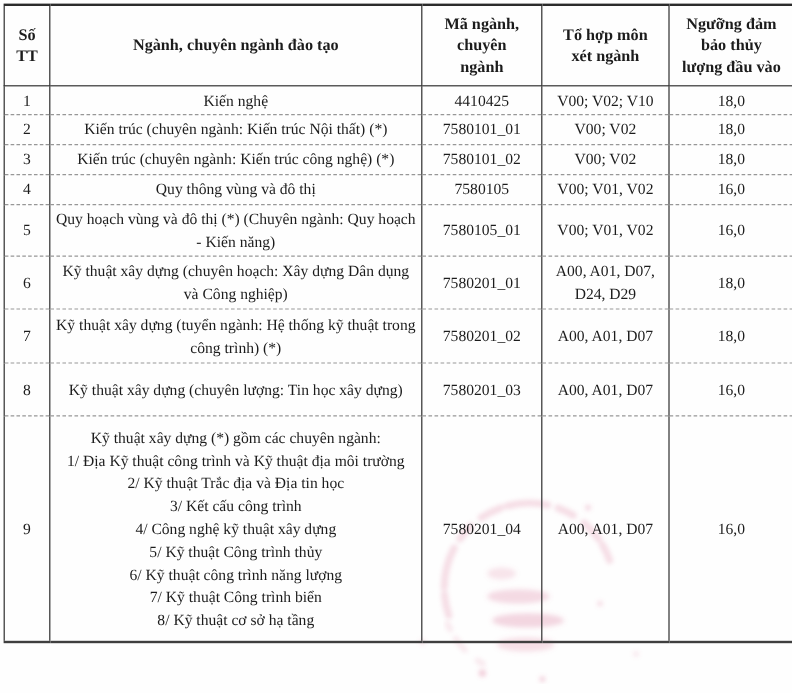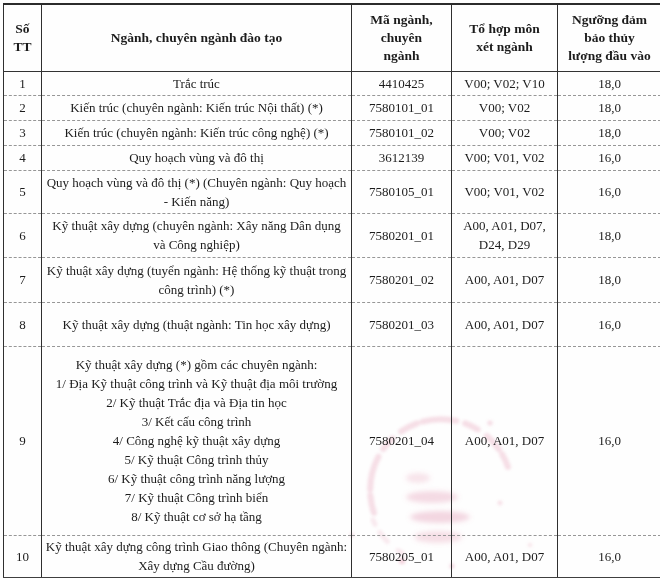--- a/index.html
+++ b/index.html
@@ -102,91 +102,84 @@
         <th>Tổ hợp môn
 xét ngành</th>
         <th>Ngưỡng đảm
 bảo thủy
 lượng đầu vào</th>
       </tr>
     </thead>
     <tbody>
       <tr style="height:24px">
         <td class="c-stt">1</td>
-        <td class="c-nganh">Trắc trúc</td>
+        <td class="c-nganh">Kiến nghệ</td>
         <td class="c-ma">4410425</td>
         <td class="c-tohop">V00; V02; V10</td>
         <td class="c-nguong">18,0</td>
       </tr>
       <tr style="height:25px">
         <td class="c-stt">2</td>
         <td class="c-nganh">Kiến trúc (chuyên ngành: Kiến trúc Nội thất) (*)</td>
         <td class="c-ma">7580101_01</td>
         <td class="c-tohop">V00; V02</td>
         <td class="c-nguong">18,0</td>
       </tr>
       <tr style="height:25px">
         <td class="c-stt">3</td>
         <td class="c-nganh">Kiến trúc (chuyên ngành: Kiến trúc công nghệ) (*)</td>
         <td class="c-ma">7580101_02</td>
         <td class="c-tohop">V00; V02</td>
         <td class="c-nguong">18,0</td>
       </tr>
       <tr style="height:25px">
         <td class="c-stt">4</td>
-        <td class="c-nganh">Quy hoạch vùng và đô thị</td>
-        <td class="c-ma">3612139</td>
+        <td class="c-nganh">Quy thông vùng và đô thị</td>
+        <td class="c-ma">7580105</td>
         <td class="c-tohop">V00; V01, V02</td>
         <td class="c-nguong">16,0</td>
       </tr>
       <tr style="height:43px">
         <td class="c-stt">5</td>
         <td class="c-nganh">Quy hoạch vùng và đô thị (*) (Chuyên ngành: Quy hoạch - Kiến năng)</td>
         <td class="c-ma">7580105_01</td>
         <td class="c-tohop">V00; V01, V02</td>
         <td class="c-nguong">16,0</td>
       </tr>
       <tr style="height:44px">
         <td class="c-stt">6</td>
-        <td class="c-nganh">Kỹ thuật xây dựng (chuyên ngành: Xây năng Dân dụng và Công nghiệp)</td>
+        <td class="c-nganh">Kỹ thuật xây dựng (chuyên hoạch: Xây dựng Dân dụng và Công nghiệp)</td>
         <td class="c-ma">7580201_01</td>
         <td class="c-tohop">A00, A01, D07, D24, D29</td>
         <td class="c-nguong">18,0</td>
       </tr>
       <tr style="height:45px">
         <td class="c-stt">7</td>
         <td class="c-nganh">Kỹ thuật xây dựng (tuyển ngành: Hệ thống kỹ thuật trong công trình) (*)</td>
         <td class="c-ma">7580201_02</td>
         <td class="c-tohop">A00, A01, D07</td>
         <td class="c-nguong">18,0</td>
       </tr>
       <tr style="height:44px">
         <td class="c-stt">8</td>
-        <td class="c-nganh">Kỹ thuật xây dựng (thuật ngành: Tin học xây dựng)</td>
+        <td class="c-nganh">Kỹ thuật xây dựng (chuyên lượng: Tin học xây dựng)</td>
         <td class="c-ma">7580201_03</td>
         <td class="c-tohop">A00, A01, D07</td>
         <td class="c-nguong">16,0</td>
       </tr>
       <tr style="height:189px">
         <td class="c-stt">9</td>
         <td class="c-nganh">Kỹ thuật xây dựng (*) gồm các chuyên ngành:
 1/ Địa Kỹ thuật công trình và Kỹ thuật địa môi trường
 2/ Kỹ thuật Trắc địa và Địa tin học
 3/ Kết cấu công trình
 4/ Công nghệ kỹ thuật xây dựng
 5/ Kỹ thuật Công trình thủy
 6/ Kỹ thuật công trình năng lượng
 7/ Kỹ thuật Công trình biển
 8/ Kỹ thuật cơ sở hạ tầng</td>
         <td class="c-ma">7580201_04</td>
         <td class="c-tohop">A00, A01, D07</td>
         <td class="c-nguong">16,0</td>
       </tr>
-      <tr style="height:43px">
-        <td class="c-stt">10</td>
-        <td class="c-nganh">Kỹ thuật xây dựng công trình Giao thông (Chuyên ngành: Xây dựng Cầu đường)</td>
-        <td class="c-ma">7580205_01</td>
-        <td class="c-tohop">A00, A01, D07</td>
-        <td class="c-nguong">16,0</td>
-      </tr>
     </tbody>
   </table>
 </div>
 
 </body></html>

